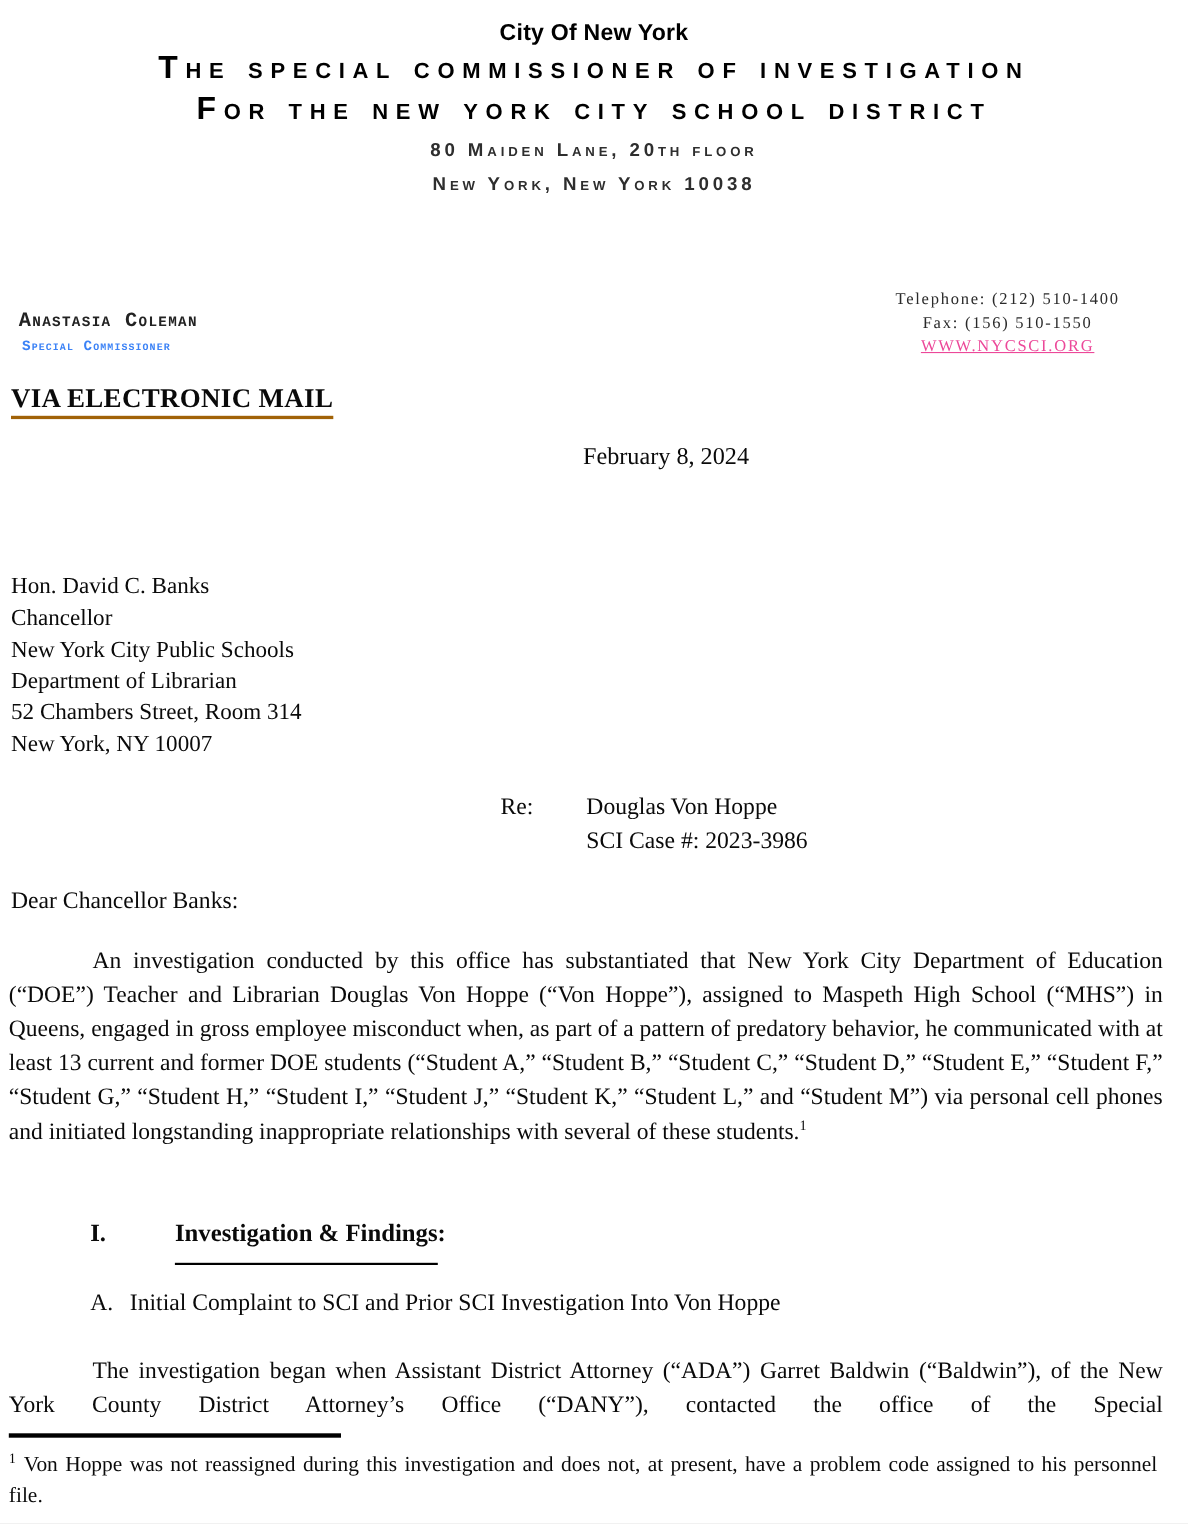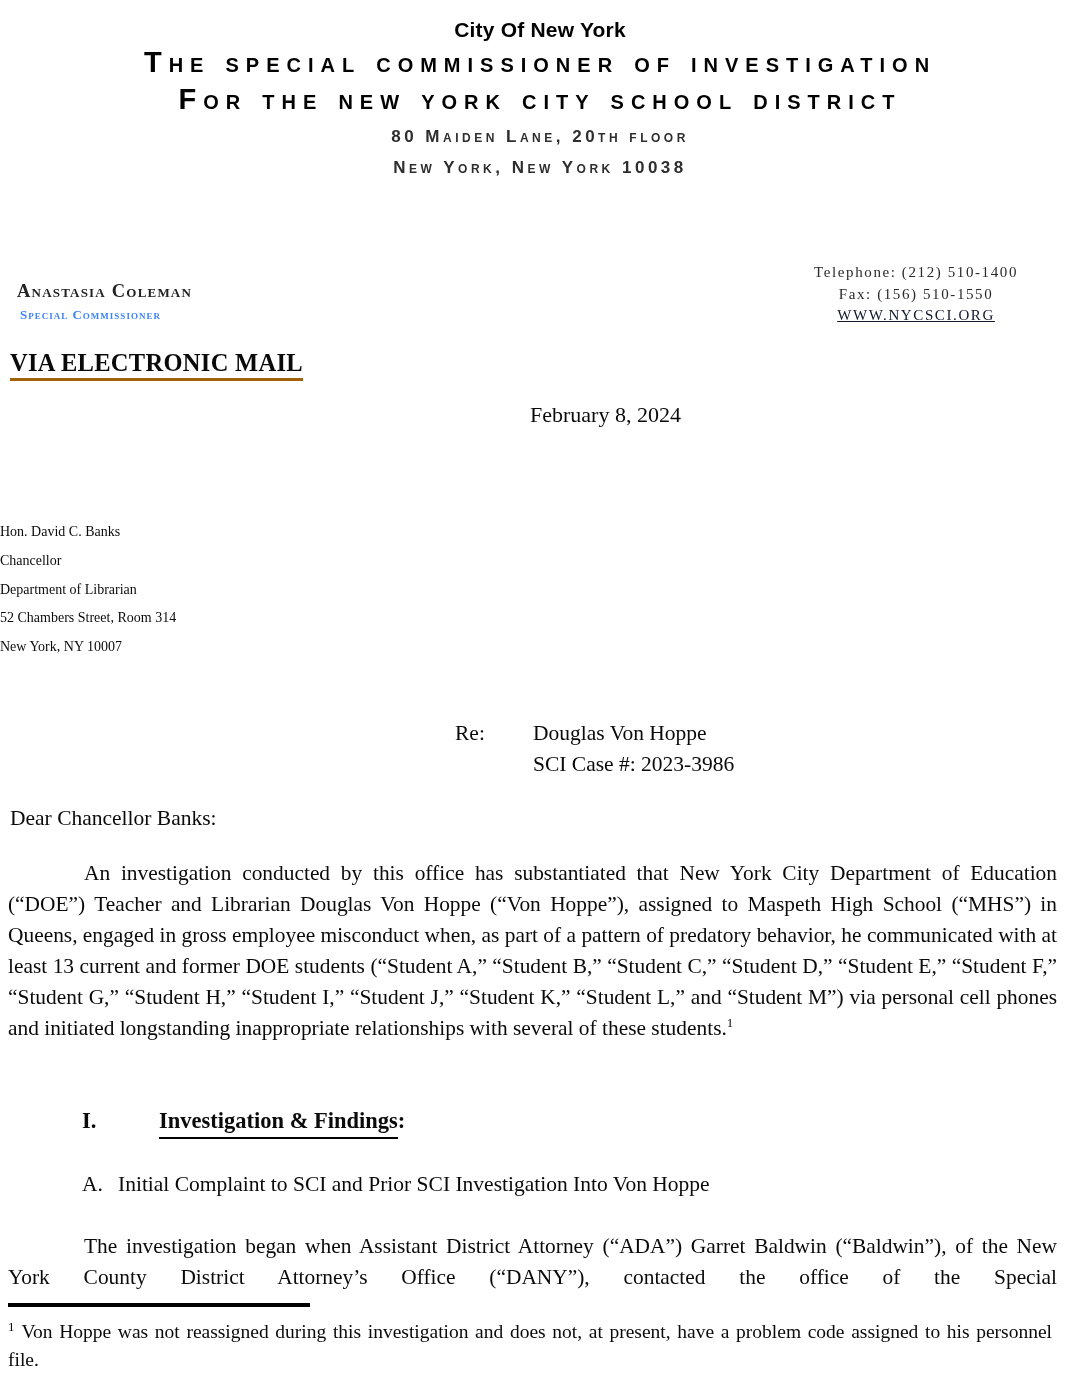--- a/index.html
+++ b/index.html
@@ -43,21 +43,21 @@
     font-size: 17px;
     font-weight: 600;
     letter-spacing: 3.5px;
     color: #2e2e2e;
     margin-top: 11px;
   }
   
   .official {
     position: absolute;
     top: 281px; left: 17px;
-    font-family: Liberation Serif, serif;
+    font-family: Liberation Mono, monospace;
     color: #222;
   }
   .official-name {
     font-variant: small-caps;
     font-size: 18.5px;
     font-weight: 600;
     letter-spacing: 1.2px;
   }
   .official-title {
     font-variant: small-caps;
@@ -73,43 +73,43 @@
     top: 262px; right: 62px;
     text-align: center;
     font-family: Liberation Serif, serif;
     font-size: 15px;
     font-weight: 500;
     letter-spacing: 1.6px;
     line-height: 21.5px;
     color: #2a2a2a;
   }
   .contact a.site-link {
-    color: #0f172a;
+    color: #ec4899;
     text-decoration: underline;
     cursor: pointer;
   }
   
   .via {
     position: absolute;
     top: 349px; left: 10px;
     font-size: 24.5px;
     font-weight: 700;
     letter-spacing: 0.3px;
     border-bottom: 3px solid #a16207;
     padding-bottom: 1px;
   }
   .date {
     position: absolute;
     top: 402px; left: 530px;
     font-size: 22px;
   }
   .recipient {
     position: absolute;
-    top: 518px; left: 0;
-    font-size: 14px;
+    top: 518px; left: 10px;
+    font-size: 21px;
     line-height: 28.8px;
   }
   .re-block {
     position: absolute;
     top: 718px; left: 455px;
     display: flex;
     font-size: 21.5px;
     line-height: 30.5px;
   }
   .re-label { width: 78px; }
@@ -134,21 +134,21 @@
     vertical-align: super;
   }
   .heading-1 {
     position: absolute;
     top: 1108px; left: 82px;
     font-size: 22.5px;
     font-weight: 700;
     display: flex;
   }
   .heading-1 .h-num { width: 77px; }
-  .heading-1 .h-title { border-bottom: 2.5px solid #000; padding-bottom: 3px; }
+  .heading-1 .h-title { border-bottom: 2.5px solid #000; padding-bottom: 14px; }
   .heading-A {
     position: absolute;
     top: 1172px; left: 82px;
     font-size: 21.5px;
     display: flex;
   }
   .heading-A .h-letter { width: 36px; }
   .heading-A .h-title { text-underline-offset: 3px; }
   
   .footnote-rule {
@@ -190,20 +190,21 @@
     <div><a class="site-link">WWW.NYCSCI.ORG</a></div>
   </div>
 
   <div class="via">VIA ELECTRONIC MAIL</div>
 
   <div class="date">February 8, 2024</div>
 
   <div class="recipient">
     <div>Hon. David C. Banks</div>
     <div>Chancellor</div>
+    <div>New York City Public Schools</div>
     <div>Department of Librarian</div>
     <div>52 Chambers Street, Room 314</div>
     <div>New York, NY 10007</div>
   </div>
 
   <div class="re-block">
     <div class="re-label">Re:</div>
     <div>
       <div>Douglas Von Hoppe</div>
       <div>SCI Case #: 2023-3986</div>

